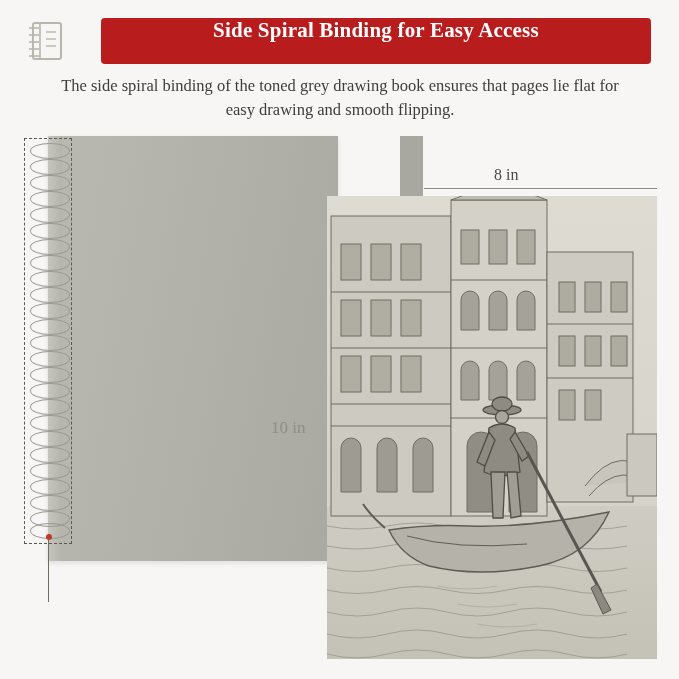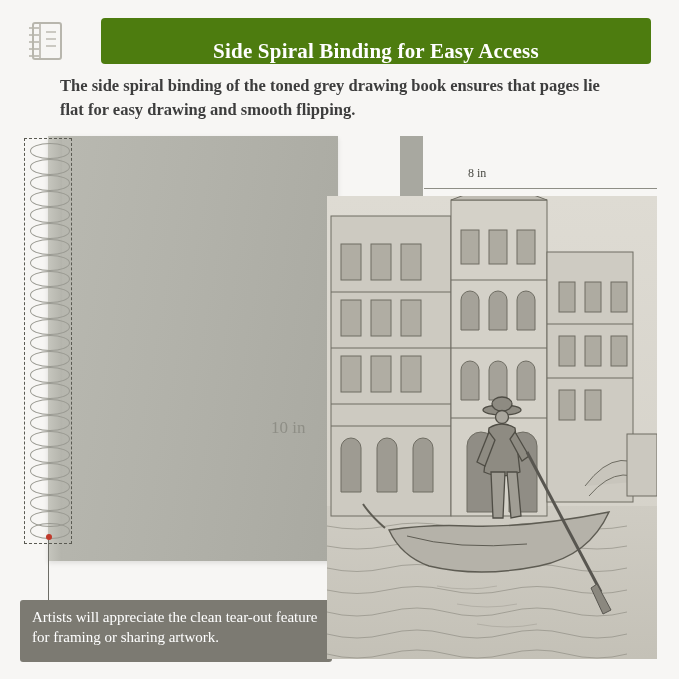--- a/index.html
+++ b/index.html
@@ -18,24 +18,24 @@
     overflow: hidden;
   }
 
   
   .header-bar {
     position: absolute;
     left: 101px;
     top: 18px;
     width: 550px;
     height: 46px;
-    background: #4d7c0f;
+    background: #b91c1c;
     border-radius: 4px;
     display: flex;
-    align-items: flex-end;
+    align-items: flex-start;
     justify-content: center;
   }
   .header-title {
     color: #ffffff;
     font-size: 21px;
     font-weight: bold;
     letter-spacing: 0.2px;
     font-family: "Liberation Serif", serif;
     white-space: nowrap;
   }
@@ -44,25 +44,25 @@
     left: 26px;
     top: 20px;
     width: 40px;
     height: 42px;
   }
   .subtitle {
     position: absolute;
     left: 60px;
     top: 74px;
     width: 560px;
+    text-align: center;
     color: #3d3d3d;
     font-size: 16.5px;
     line-height: 1.45;
     font-family: "Liberation Serif", serif;
-    font-weight: bold;
   }
 
   
   .cover {
     position: absolute;
     left: 48px;
     top: 136px;
     width: 290px;
     height: 425px;
     background: linear-gradient(100deg, #b9b9b1 0%, #b2b2aa 45%, #a9a9a1 100%);
@@ -179,24 +179,24 @@
   .dim-top-line {
     position: absolute;
     left: 424px;
     top: 188px;
     width: 233px;
     height: 1px;
     background: #8e8e86;
   }
   .dim-top-label {
     position: absolute;
-    left: 462px;
+    left: 488px;
     top: 166px;
     color: #4a4a43;
-    font-size: 12px;
+    font-size: 16px;
     font-family: "Liberation Serif", serif;
     background: #f7f6f4;
     padding: 0 6px;
   }
 </style>
 </head>
 <body>
 
 <div class="canvas">
 
@@ -249,23 +249,20 @@
       <span style="top:304px"></span>
       <span style="top:320px"></span>
     <span style="top:336px"></span>
       <span style="top:352px"></span>
       <span style="top:368px"></span>
     <span style="top:380px"></span>
   </div>
   <div class="pin-dot"></div>
   <div class="pin-line"></div>
 
-  <div class="callout">
-    <span>Artists will appreciate the clean tear-out feature for framing or sharing artwork.</span>
-  </div>
 
   <div class="dim-top-line"></div>
   <div class="dim-top-label">8 in</div>
 
   <div class="page-wrap">
     <div class="page-tab"></div>
     <div class="art">
       <svg width="330" height="463" viewBox="0 0 330 463">
         <defs>
           <linearGradient id="sky" x1="0" y1="0" x2="0" y2="1">

